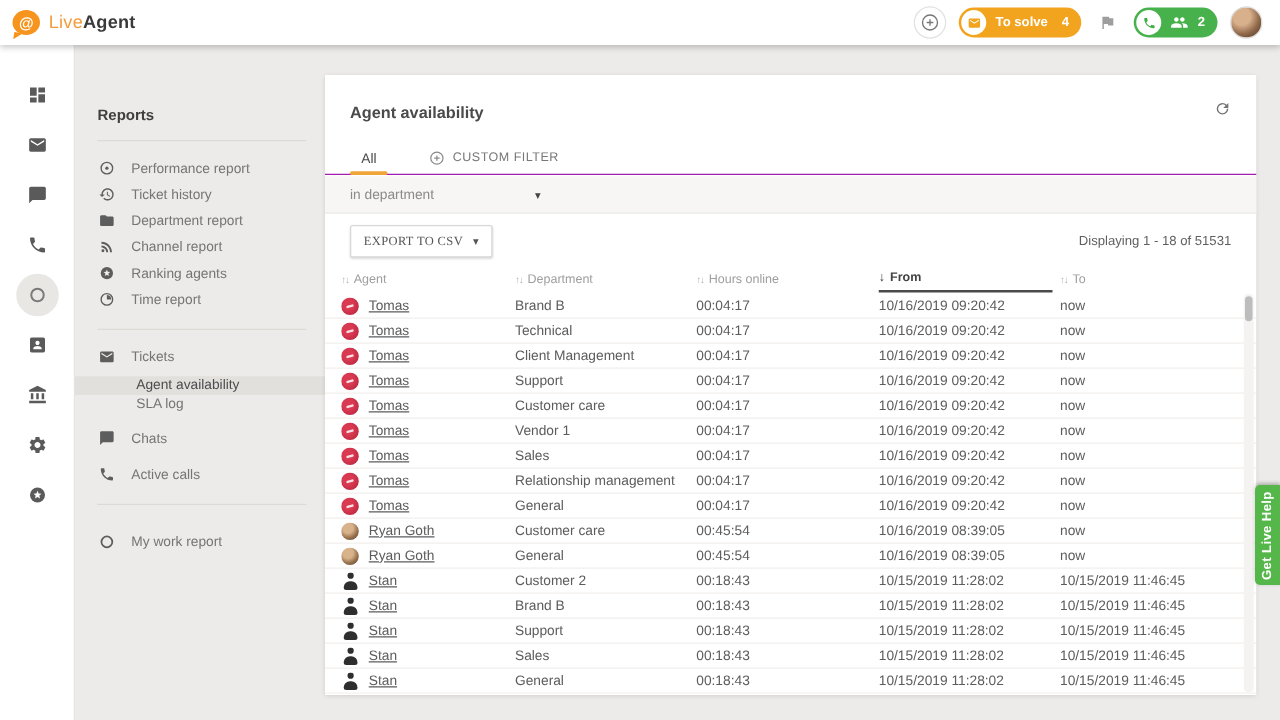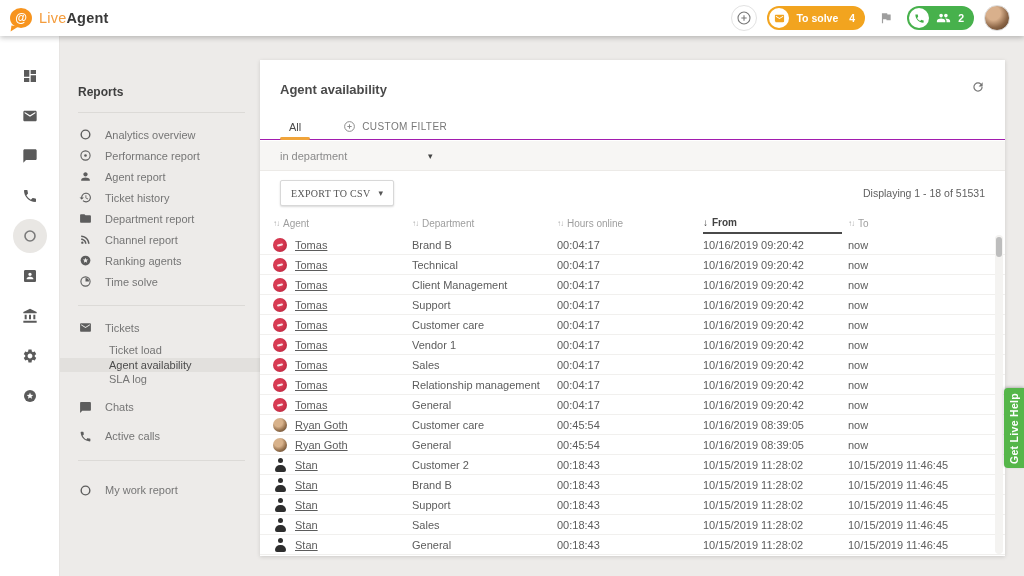--- a/index.html
+++ b/index.html
@@ -212,45 +212,29 @@
   </div>
 </aside>
 
 <nav class="panel">
   <div class="panel-title">Reports</div>
   <div class="divider"></div>
 
   <div class="nav-item">
     <span class="nico">
         <svg width="13" height="13" viewBox="0 0 24 24">
-          <circle cx="12" cy="12" r="8" fill="none" stroke="currentColor" stroke-width="2.6"></circle>
-        </svg>
-      </span>
-    <span>Analytics overview</span>
-  </div>
-  <div class="nav-item">
-    <span class="nico">
-        <svg width="13" height="13" viewBox="0 0 24 24">
           <circle cx="12" cy="12" r="8.5" fill="none" stroke="currentColor" stroke-width="2"></circle>
           <circle cx="12" cy="12" r="2.4" fill="currentColor"></circle>
         </svg>
       </span>
     <span>Performance report</span>
   </div>
   <div class="nav-item">
     <span class="nico">
         <svg width="13" height="13" viewBox="0 0 24 24">
-          <path fill="currentColor" d="M12 12c2.21 0 4-1.79 4-4s-1.79-4-4-4-4 1.79-4 4 1.79 4 4 4zm0 2c-2.67 0-8 1.34-8 4v2h16v-2c0-2.66-5.33-4-8-4z"></path>
-        </svg>
-      </span>
-    <span>Agent report</span>
-  </div>
-  <div class="nav-item">
-    <span class="nico">
-        <svg width="13" height="13" viewBox="0 0 24 24">
           <path fill="currentColor" d="M13 3c-4.97 0-9 4.03-9 9H1l3.89 3.89.07.14L9 12H6c0-3.87 3.13-7 7-7s7 3.13 7 7-3.13 7-7 7c-1.93 0-3.68-.79-4.94-2.06l-1.42 1.42C8.27 19.99 10.51 21 13 21c4.97 0 9-4.03 9-9s-4.03-9-9-9zm-1 5v5l4.28 2.54.72-1.21-3.5-2.08V8h-1.5z"></path>
         </svg>
       </span>
     <span>Ticket history</span>
   </div>
   <div class="nav-item">
     <span class="nico">
         <svg width="13" height="13" viewBox="0 0 24 24">
           <path fill="currentColor" d="M10 4H4c-1.1 0-2 .9-2 2v12c0 1.1.9 2 2 2h16c1.1 0 2-.9 2-2V8c0-1.1-.9-2-2-2h-8l-2-2z"></path>
         </svg>
@@ -274,37 +258,34 @@
       </span>
     <span>Ranking agents</span>
   </div>
   <div class="nav-item">
     <span class="nico">
         <svg width="13" height="13" viewBox="0 0 24 24">
           <circle cx="12" cy="12" r="8.5" fill="none" stroke="currentColor" stroke-width="2"></circle>
           <path fill="currentColor" d="M12 12V5.5A6.5 6.5 0 0118.5 12z"></path>
         </svg>
       </span>
-    <span>Time solve</span>
+    <span>Time report</span>
   </div>
 
   <div class="divider"></div>
 
   <div class="nav-item">
     <span class="nico">
         <svg width="13" height="13" viewBox="0 0 24 24">
           <path fill="currentColor" d="M20 4H4c-1.1 0-2 .9-2 2v12c0 1.1.9 2 2 2h16c1.1 0 2-.9 2-2V6c0-1.1-.9-2-2-2zm0 4l-8 5-8-5V6l8 5 8-5v2z"></path>
         </svg>
       </span>
     <span>Tickets</span>
   </div>
   <div class="subgroup">
-    <div class="sub-item">
-        <span>Ticket load</span>
-      </div>
     <div class="sub-item active">
         <span>Agent availability</span>
       </div>
     <div class="sub-item">
         <span>SLA log</span>
       </div>
   </div>
 
   <div class="nav-item">
     <span class="nico">

